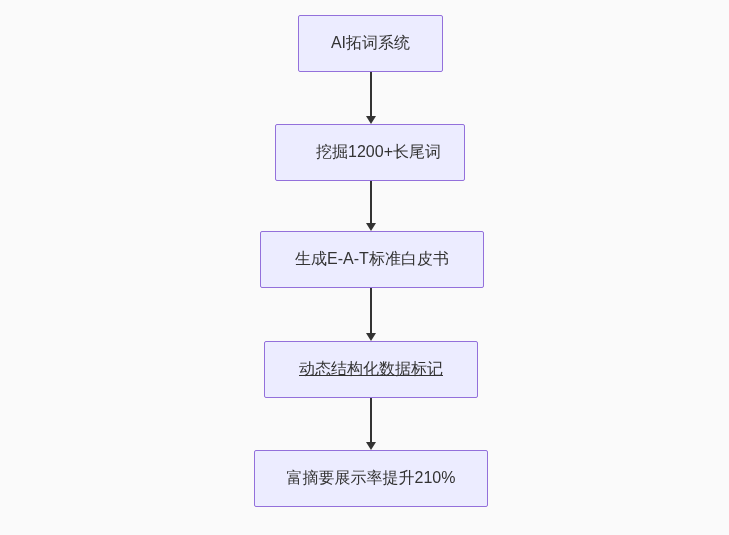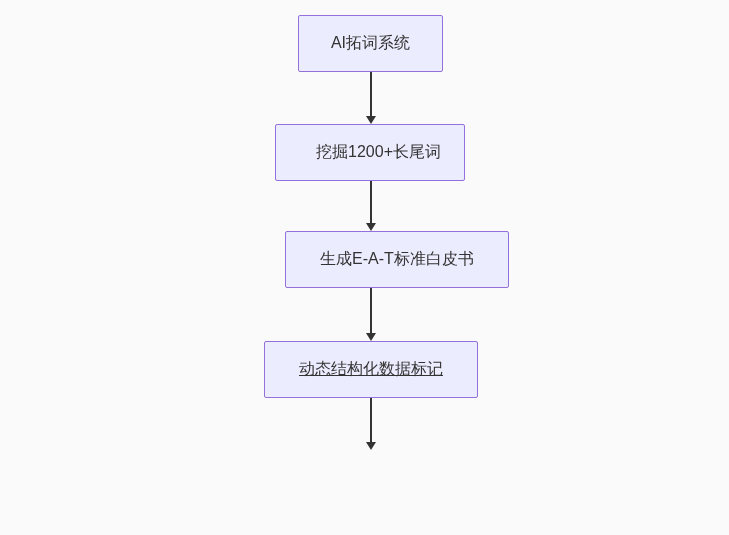--- a/index.html
+++ b/index.html
@@ -23,21 +23,21 @@
     color: #333333;
     font-size: 16px;
     display: flex;
     align-items: center;
     justify-content: center;
     text-align: center;
     white-space: nowrap;
   }
   .n1 { left: 298px; top: 15px;  width: 145px; height: 57px; }
   .n2 { left: 275px; top: 124px; width: 190px; height: 57px; padding-left: 17px; }
-  .n3 { left: 260px; top: 231px; width: 224px; height: 57px; margin-left: 25px; }
+  .n3 { left: 260px; top: 231px; width: 224px; height: 57px; }
   .n4 { left: 264px; top: 341px; width: 214px; height: 57px; text-decoration: underline; }
   .n5 { left: 254px; top: 450px; width: 234px; height: 57px; }
 
   .arrow {
     position: absolute;
     left: 366px;
     width: 10px;
   }
   .arrow::before {
     content: "";
@@ -77,13 +77,14 @@
   <div class="arrow a2"></div>
 
   <div class="node n3">生成E-A-T标准白皮书</div>
 
   <div class="arrow a3"></div>
 
   <div class="node n4">动态结构化数据标记</div>
 
   <div class="arrow a4"></div>
 
+  <div class="node n5">富摘要展示率提升210%</div>
 </div>
 
 </body></html>

